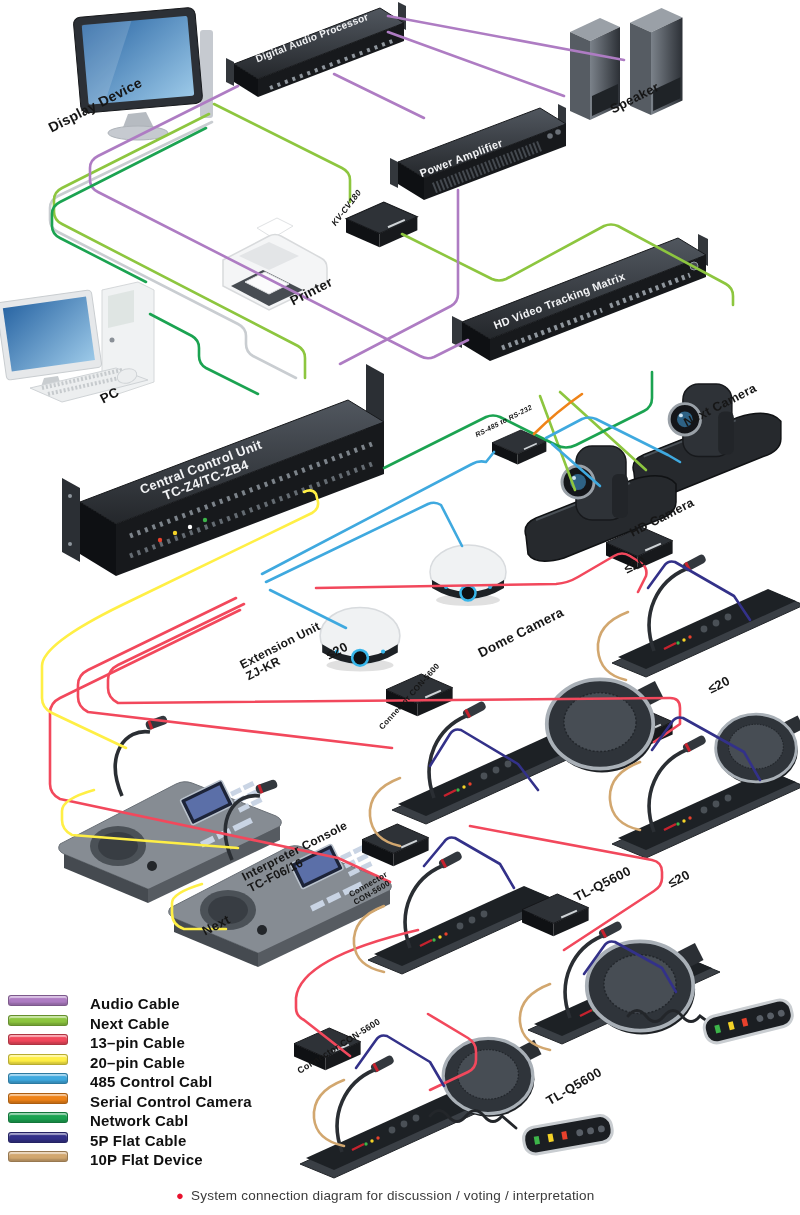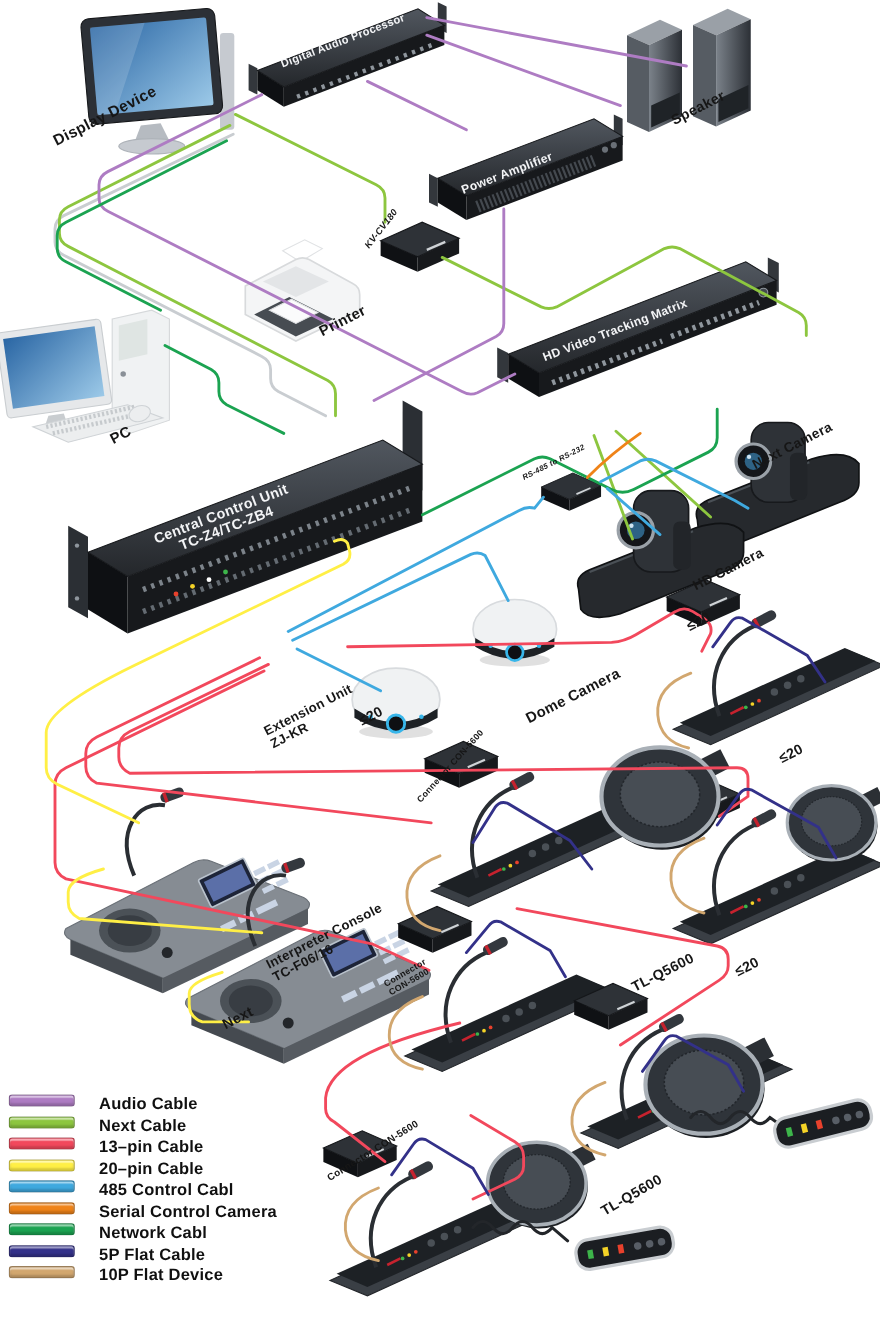--- a/index.html
+++ b/index.html
@@ -442,14 +442,17 @@
   <div class="legend-row">
     <span class="swatch" style="background: rgb(51, 49, 137);"></span>
     <span class="legend-label">5P Flat Cable</span>
   </div>
   <div class="legend-row">
     <span class="swatch" style="background: rgb(210, 167, 111);"></span>
     <span class="legend-label">10P Flat Device</span>
   </div>
 </div>
 
+<div class="caption">
+  <span class="dot">●</span><span>System connection diagram for discussion / voting / interpretation</span>
+</div>
 
 </div>
 
 </body></html>

